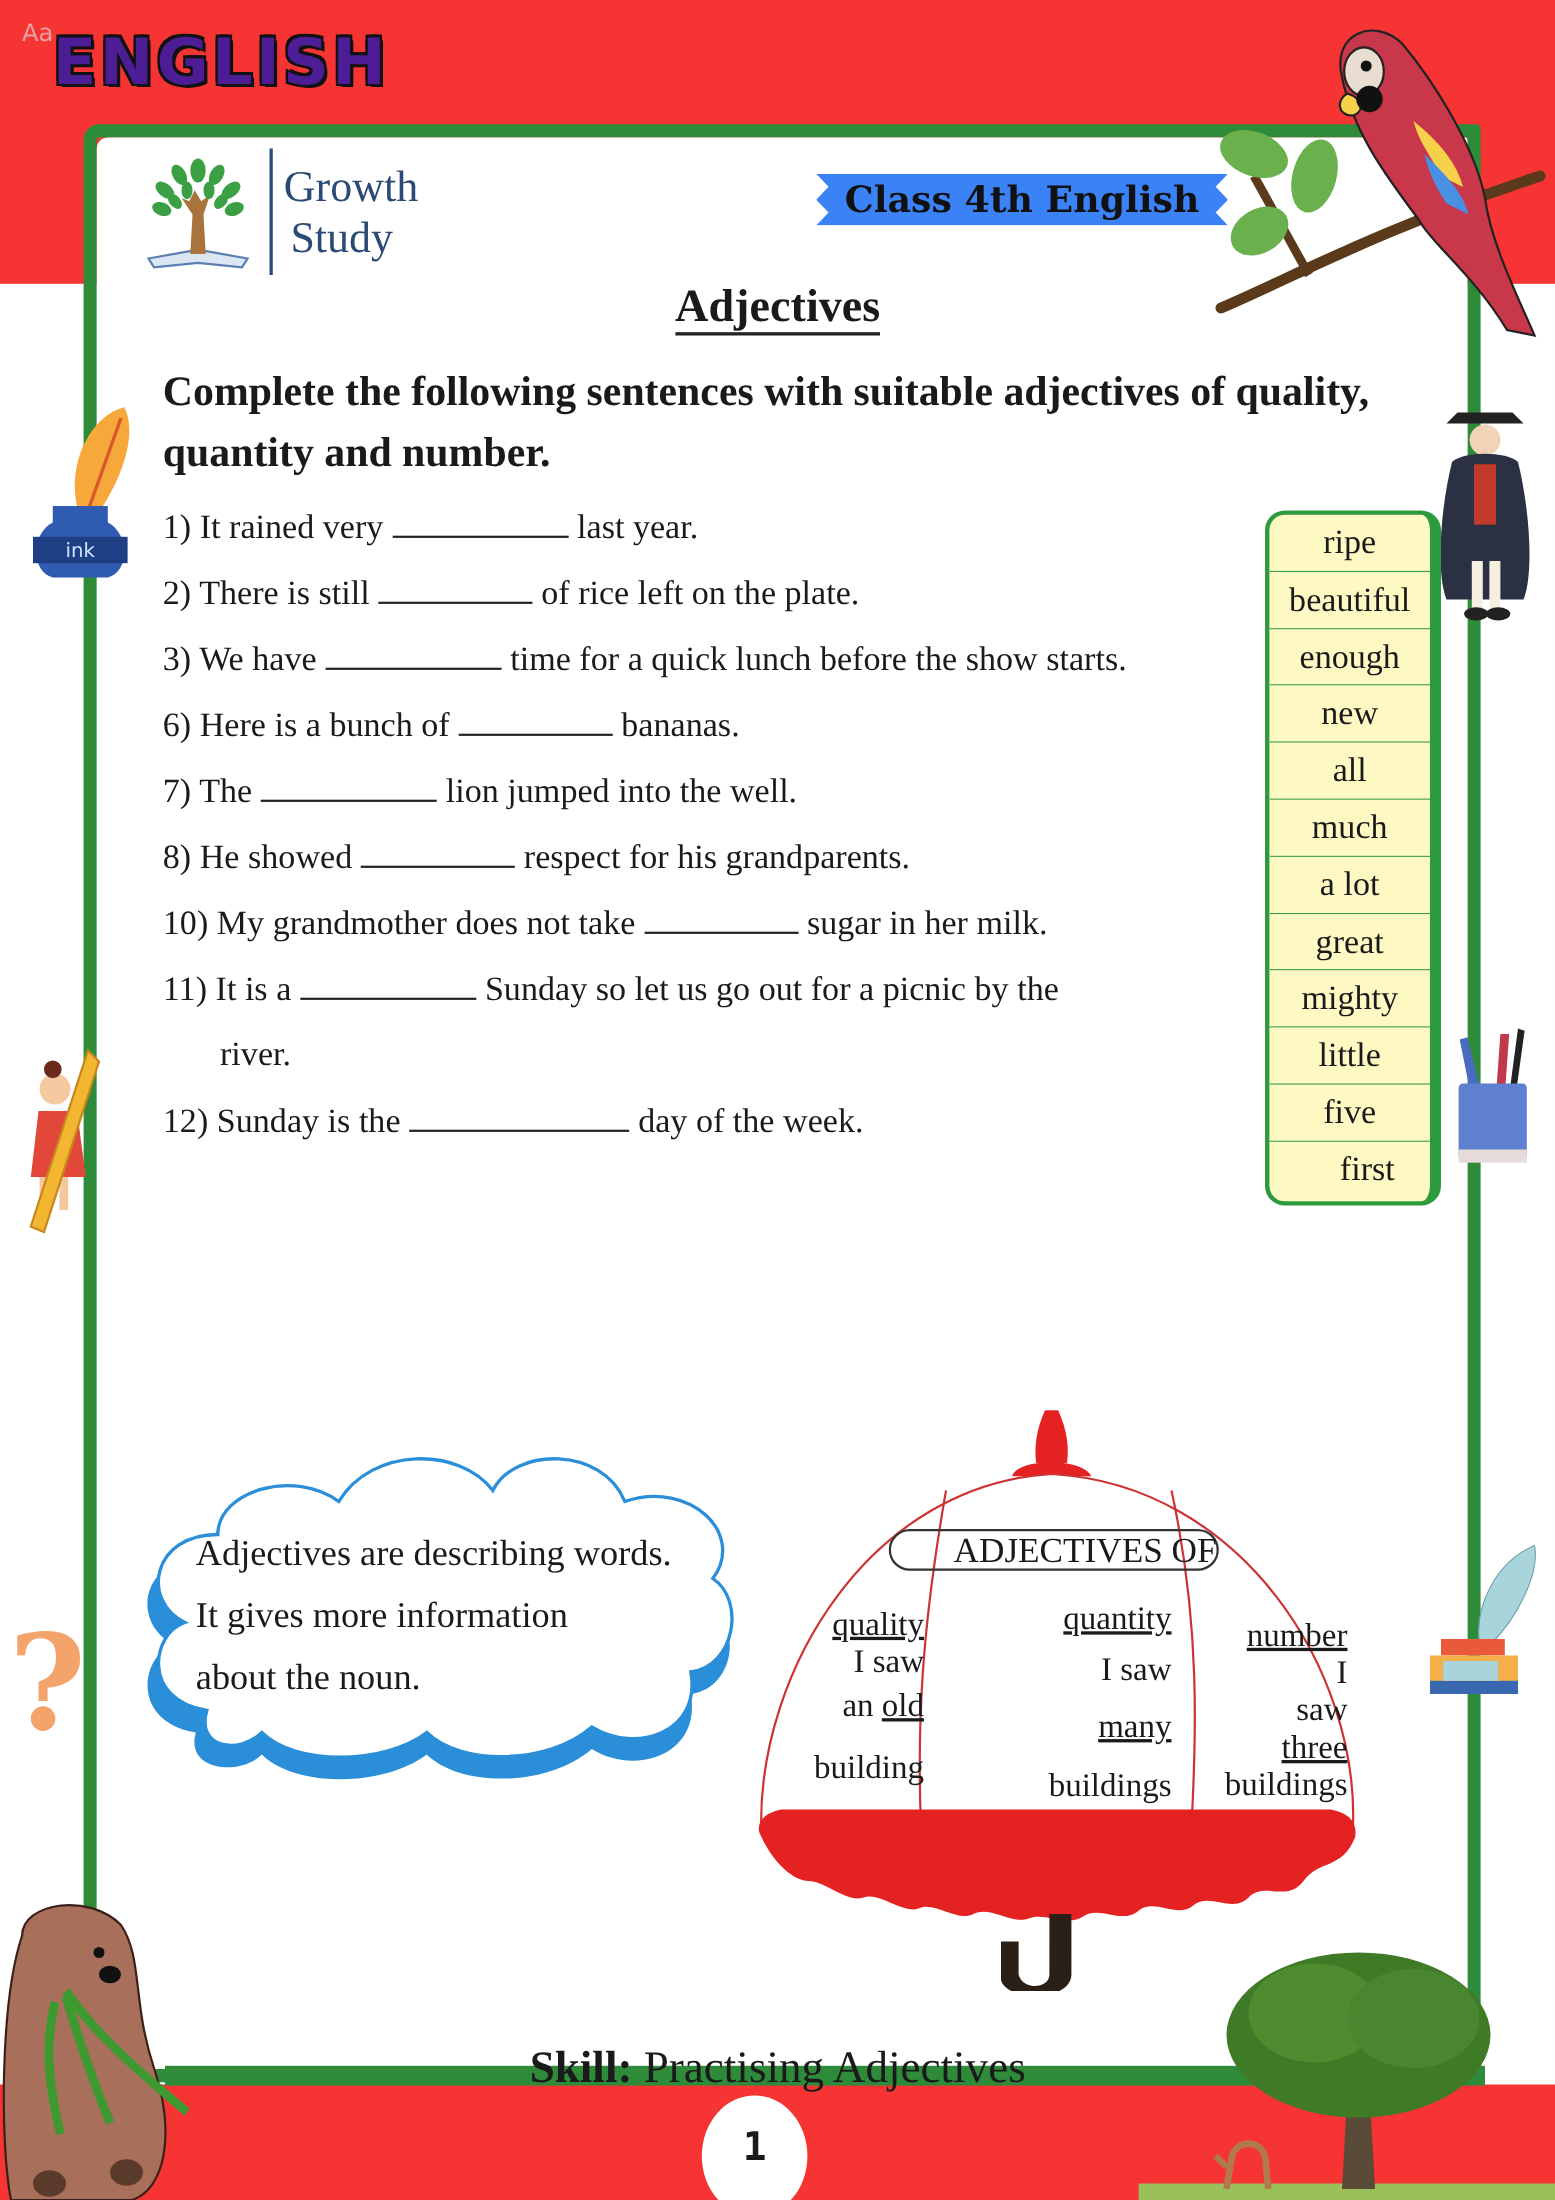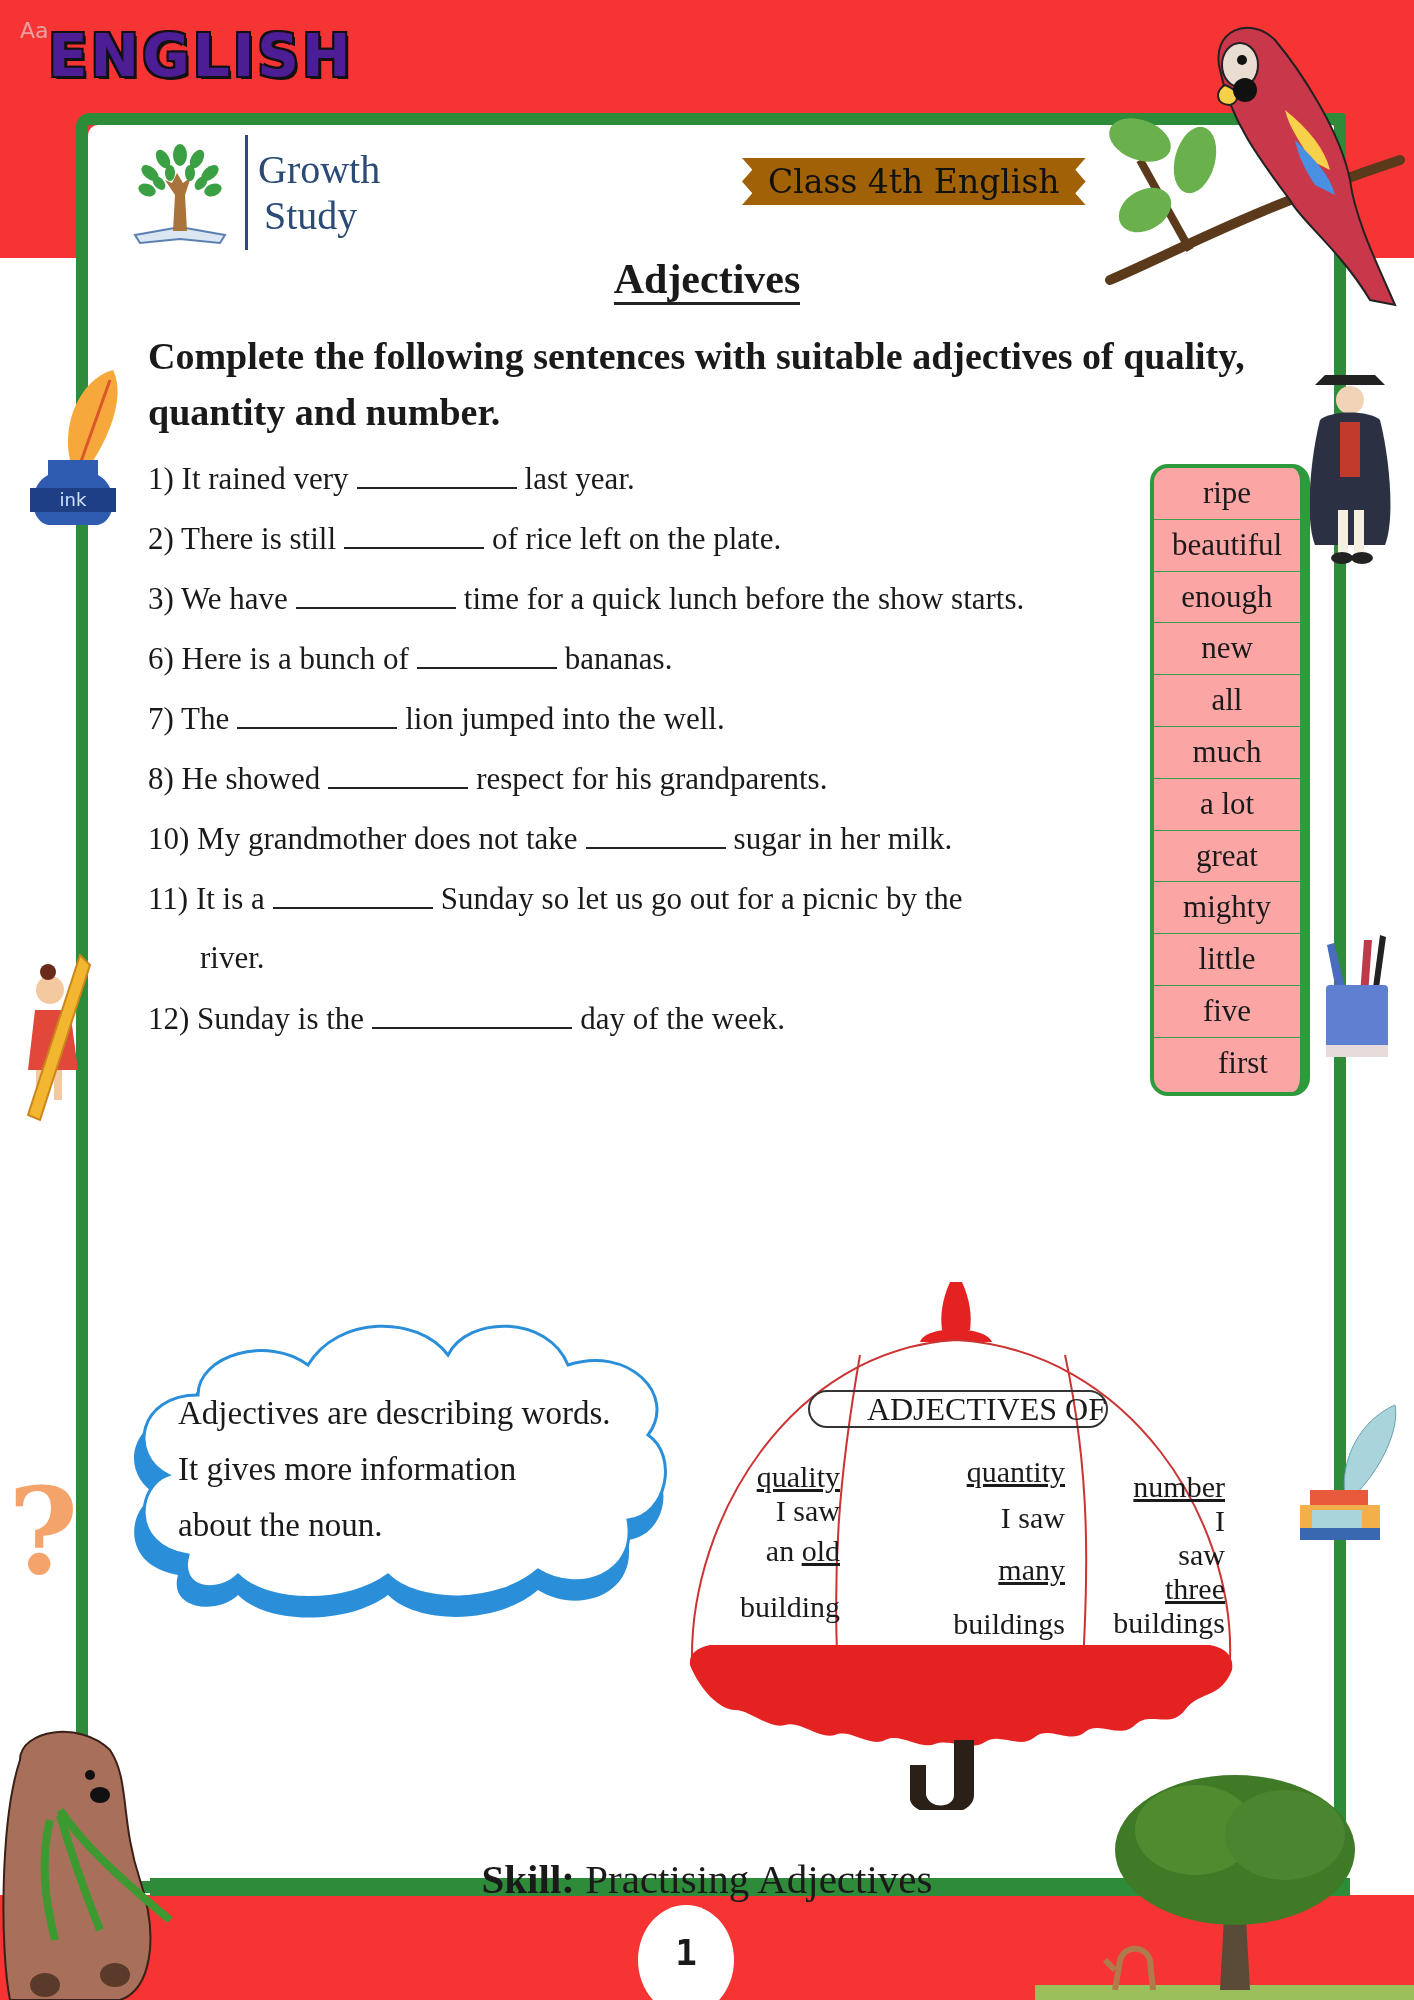--- a/index.html
+++ b/index.html
@@ -11,31 +11,31 @@
   .green-frame{left:76px;top:113px;width:1270px;height:1780px;border:12px solid #2e8b3a;border-radius:14px 4px 4px 4px;background:transparent;}
   .white-sheet{left:88px;top:125px;width:1246px;height:1756px;background:#fff;border-radius:10px 2px 2px 2px;}
   .white-lower{left:0;top:258px;width:1414px;height:1630px;background:#fff;}
   .bottom-red{left:0;top:1895px;width:1414px;height:105px;background:#f73434;}
   .bottom-green{left:150px;top:1878px;width:1200px;height:18px;background:#2e8b3a;}
   .english-logo{left:48px;top:22px;font-family:"DejaVu Sans",sans-serif;font-weight:bold;font-size:58px;letter-spacing:3px;color:#4c1d95;
      text-shadow:3px 3px 0 #111,-2px -2px 0 #111,2px -2px 0 #111,-2px 2px 0 #111;}
   .brand{left:125px;top:135px;display:flex;align-items:center;gap:10px;}
   .brand-divider{width:3px;height:115px;background:#2b4a75;}
   .brand-text{font-family:"Liberation Serif",serif;font-size:40px;line-height:46px;color:#2b4a75;}
-  .class-ribbon{left:742px;top:158px;padding:4px 26px;background:#a16207;font-family:"DejaVu Serif",serif;font-weight:normal;font-size:33px;color:#111;
+  .class-ribbon{left:742px;top:158px;padding:4px 26px;background:#3b82f6;font-family:"DejaVu Serif",serif;font-weight:bold;font-size:33px;color:#111;
      clip-path:polygon(0 0,100% 0,97% 25%,100% 50%,97% 75%,100% 100%,0 100%,3% 75%,0 50%,3% 25%);}
   .page-title{left:0;width:1414px;top:255px;text-align:center;font-weight:bold;font-size:42px;}
   .page-title span{border-bottom:3px solid #222;padding-bottom:0;}
   .instructions{left:148px;top:328px;width:1120px;font-weight:bold;font-size:38px;line-height:56px;}
   .sentences{left:148px;top:455px;width:1000px;}
   .sent{font-size:31px;height:60px;line-height:46px;white-space:nowrap;}
   .blank{display:inline-block;border-bottom:2px solid #222;height:34px;vertical-align:baseline;margin:0 8px;}
   .sent.indent{padding-left:52px;}
   
-  .word-box{left:1150px;top:464px;width:160px;height:632px;border:4px solid #2e9a3e;border-right:10px solid #2e9a3e;border-radius:18px;background:#fca5a5;overflow:hidden;}
+  .word-box{left:1150px;top:464px;width:160px;height:632px;border:4px solid #2e9a3e;border-right:10px solid #2e9a3e;border-radius:18px;background:#fef9c3;overflow:hidden;}
   .word{height:51.8px;border-bottom:1.5px solid #3c9e4a;text-align:center;font-size:31px;line-height:50px;}
   .word:last-child{border-bottom:none;margin-left:32px;}
   
   .cloud{left:118px;top:1315px;width:560px;height:310px;}
   .cloud-text{left:178px;top:1385px;font-size:33px;line-height:56px;}
   
   .umbrella{left:680px;top:1270px;width:560px;height:540px;}
   .umb-txt{position:absolute;font-size:30px;line-height:34px;text-align:right;}
   .u{text-decoration:underline;}
   .skill{left:0;width:1414px;top:1855px;text-align:center;font-size:41px;}

